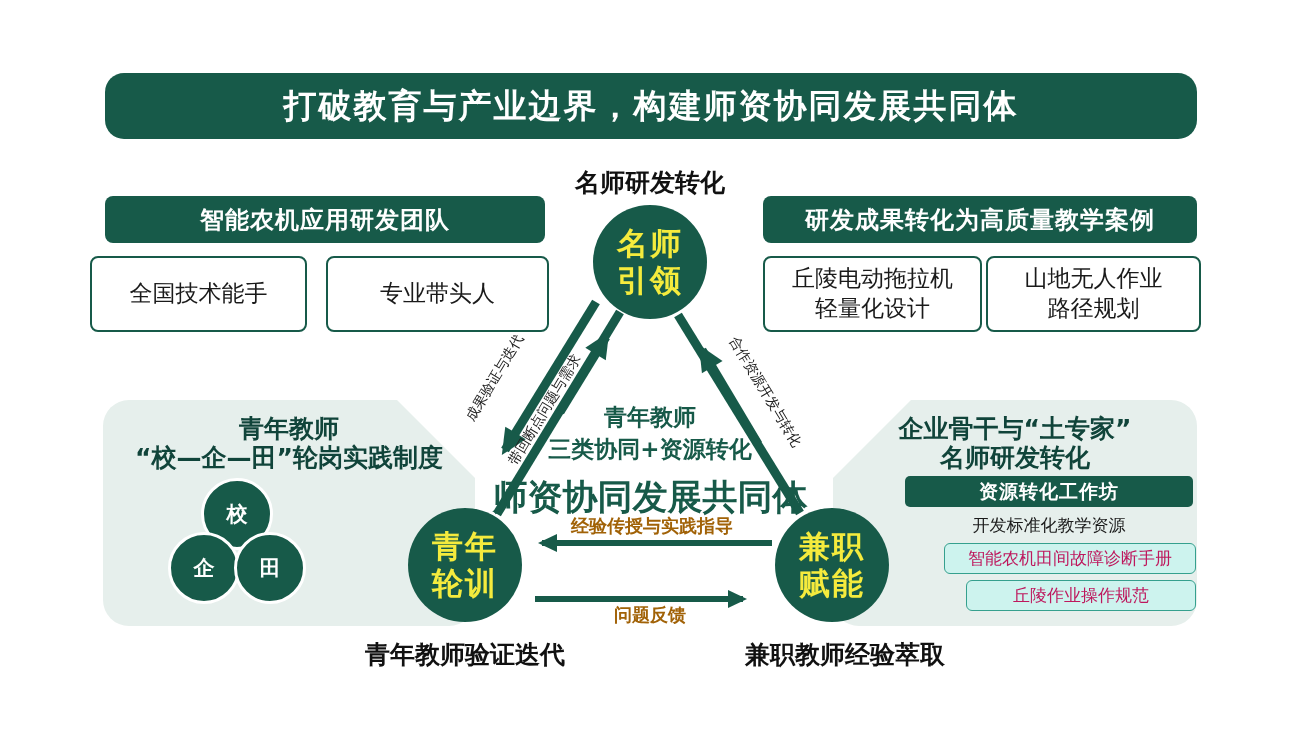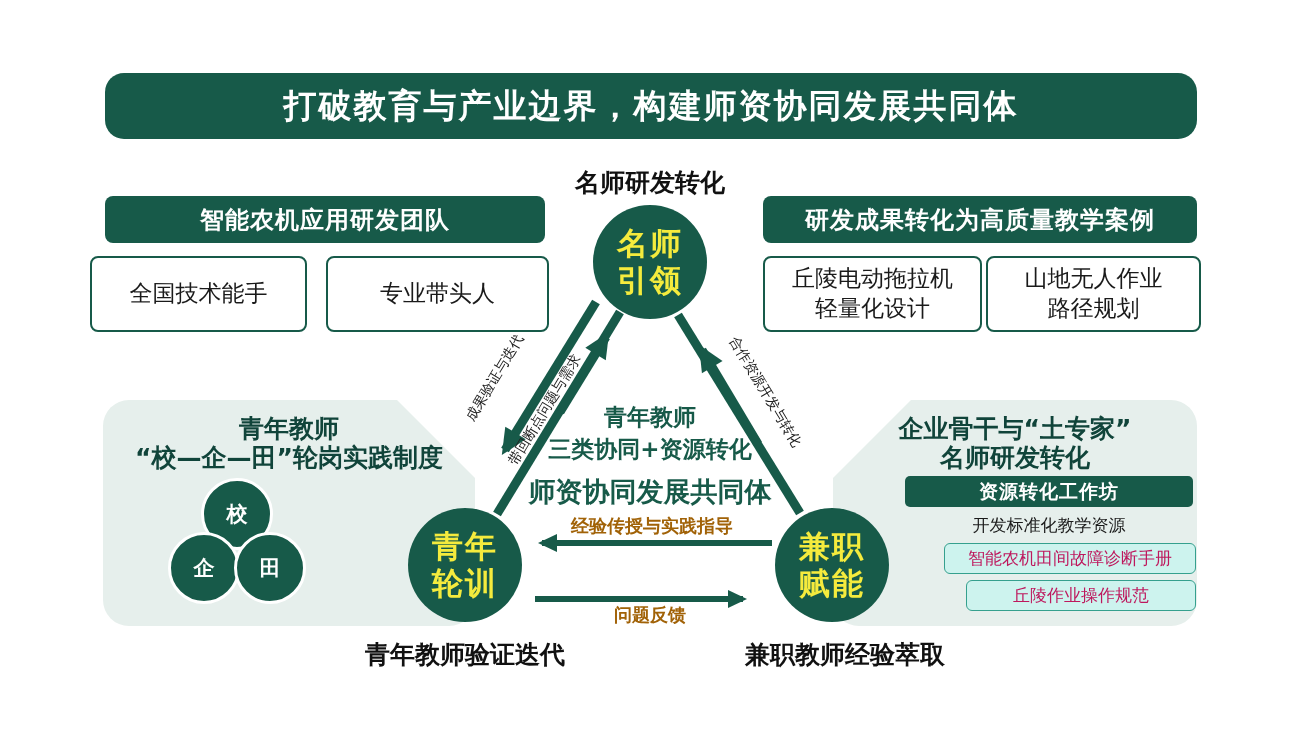--- a/index.html
+++ b/index.html
@@ -111,21 +111,21 @@
 
   <div class="edge-label" style="left:495px;top:378px;transform:translate(-50%,-50%) rotate(-59deg);">成果验证与迭代</div>
   <div class="edge-label" style="left:545px;top:410px;transform:translate(-50%,-50%) rotate(-59deg);">带回断点问题与需求</div>
   <div class="edge-label" style="left:765px;top:392px;transform:translate(-50%,-50%) rotate(59deg);">合作资源开发与转化</div>
 
   <div class="harrow-label" style="left:652px;top:526px;">经验传授与实践指导</div>
   <div class="harrow-label" style="left:650px;top:615px;">问题反馈</div>
 
   <div class="abs center-txt" style="left:500px;top:402px;width:300px;font-size:23px;">青年教师</div>
   <div class="abs center-txt" style="left:500px;top:434px;width:300px;font-size:23px;">三类协同+资源转化</div>
-  <div class="abs center-txt" style="left:480px;top:474px;width:340px;font-size:27px;">师资协同发展共同体</div>
+  <div class="abs center-txt" style="left:480px;top:474px;width:340px;font-size:35px;">师资协同发展共同体</div>
 
   <div class="abs node flexc" style="left:593px;top:205px;width:114px;height:114px;">
     <div>名师</div>
     <div>引领</div>
   </div>
   <div class="abs node flexc" style="left:408px;top:508px;width:114px;height:114px;">
     <div>青年</div>
     <div>轮训</div>
   </div>
   <div class="abs node flexc" style="left:775px;top:508px;width:114px;height:114px;">

